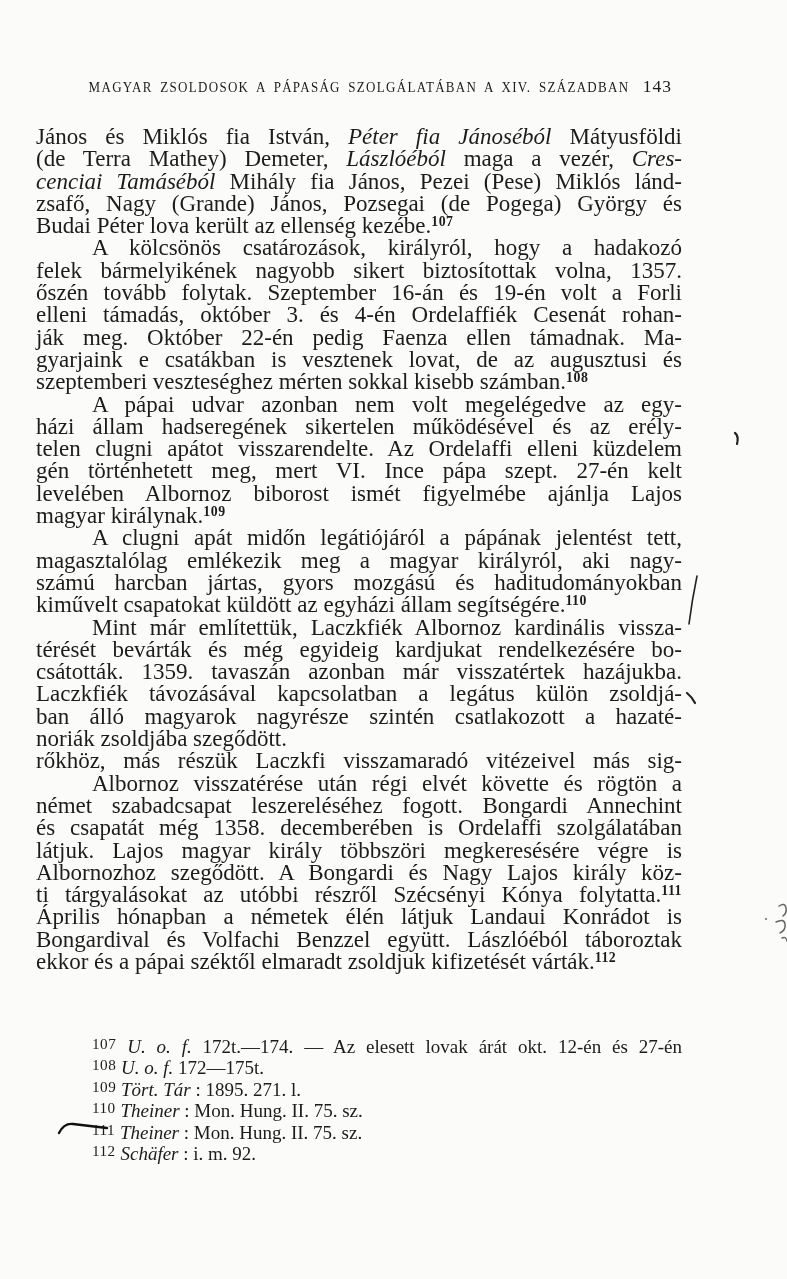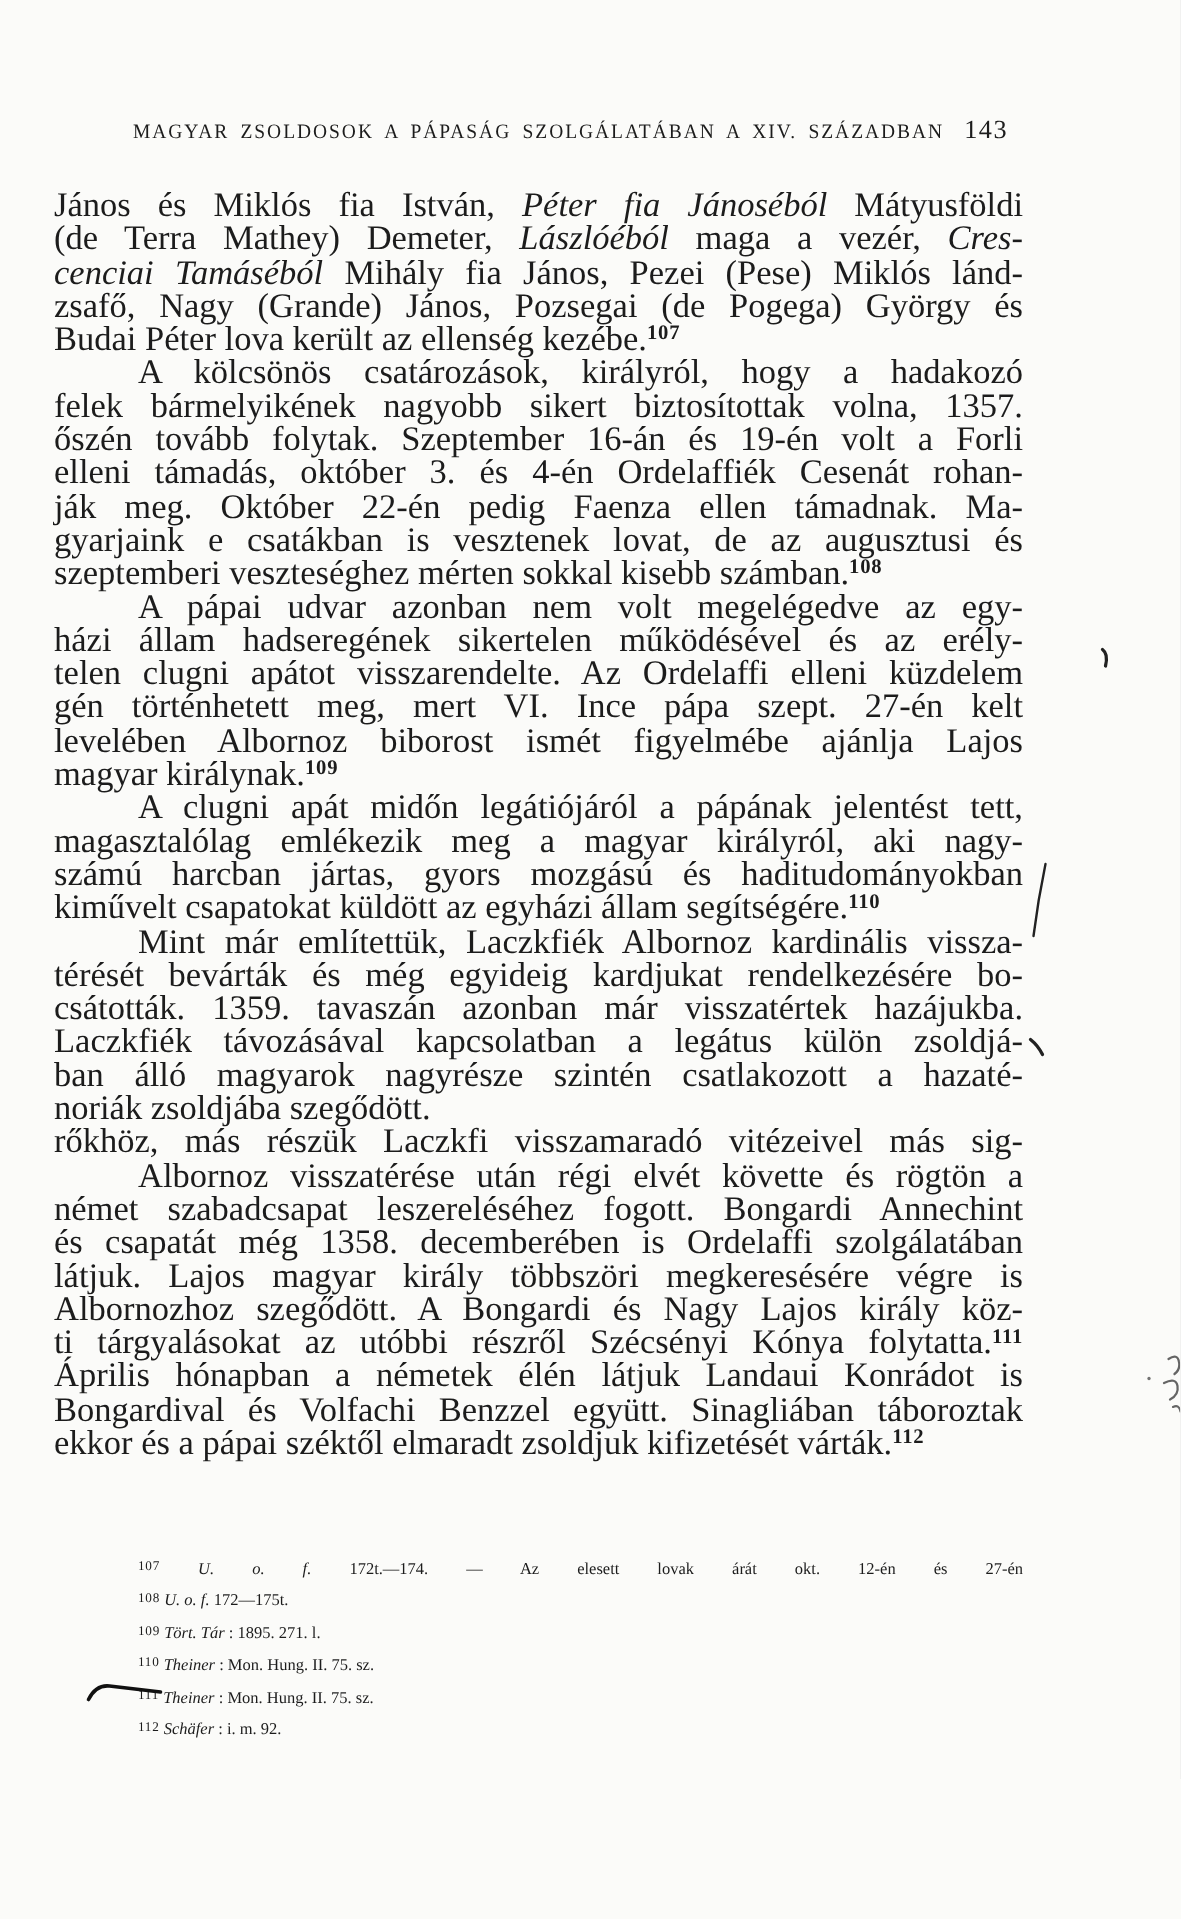--- a/index.html
+++ b/index.html
@@ -17,21 +17,21 @@
     word-spacing:3px; font-weight:normal; transform:scaleY(1.05);
   }
   .page-number { position:absolute; right:10px; top:-4px; font-size:17.5px; font-weight:normal; letter-spacing:1px; }
   
   .body-text { position:absolute; left:36px; top:126px; width:646px; font-size:23px; line-height:22.3px; }
   .line { text-align:justify; text-align-last:justify; }
   .line.last { text-align-last:left; }
   .para.indent .line:first-child { text-indent:56px; }
   .body-text sup { font-size:0.6em; vertical-align:0.5em; line-height:0; font-weight:bold; letter-spacing:0.5px; }
   
-  .footnotes { position:absolute; left:36px; top:1036px; width:646px; font-size:11px; line-height:21.4px; }
+  .footnotes { position:absolute; left:36px; top:1036px; width:646px; font-size:19px; line-height:21.4px; }
   .footnote .line:first-child { text-indent:56px; }
   .footnotes sup { font-size:0.8em; vertical-align:0.25em; line-height:0; letter-spacing:0.5px; }
   i { font-style:italic; }
   
   .marks { position:absolute; left:0; top:0; width:787px; height:1279px; pointer-events:none; }
 </style>
 </head>
 <body>
 
 <div class="page">
@@ -82,21 +82,21 @@
         <div class="line">rőkhöz, más részük Laczkfi visszamaradó vitézeivel más sig-</div>
       </div>
     <div class="para indent">
         <div class="line">Albornoz visszatérése után régi elvét követte és rögtön a</div>
         <div class="line">német szabadcsapat leszereléséhez fogott. Bongardi Annechint</div>
         <div class="line">és csapatát még 1358. decemberében is Ordelaffi szolgálatában</div>
         <div class="line">látjuk. Lajos magyar király többszöri megkeresésére végre is</div>
         <div class="line">Albornozhoz szegődött. A Bongardi és Nagy Lajos király köz-</div>
         <div class="line">ti tárgyalásokat az utóbbi részről Szécsényi Kónya folytatta.<sup>111</sup></div>
         <div class="line">Április hónapban a németek élén látjuk Landaui Konrádot is</div>
-        <div class="line">Bongardival és Volfachi Benzzel együtt. Sinagliában táboroztak</div>
+        <div class="line">Bongardival és Volfachi Benzzel együtt. Lászlóéból táboroztak</div>
         <div class="line last">ekkor és a pápai széktől elmaradt zsoldjuk kifizetését várták.<sup>112</sup></div>
       </div>
   </div>
 
   <div class="footnotes">
     <div class="footnote">
         <div class="line"><sup>107</sup> <i>U. o. f.</i> 172t.—174. — Az elesett lovak árát okt. 12-én és 27-én</div>
       </div>
     <div class="footnote">
         <div class="line last"><sup>108</sup> <i>U. o. f.</i> 172—175t.</div>

